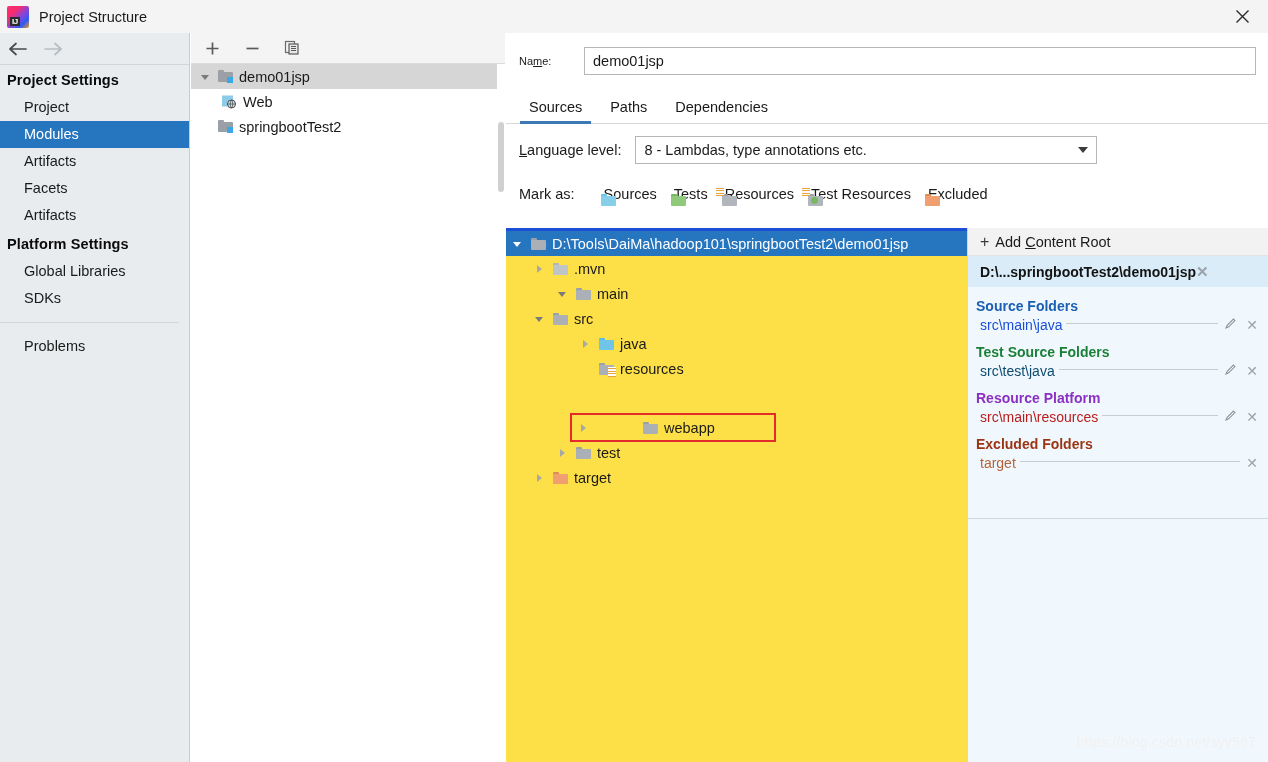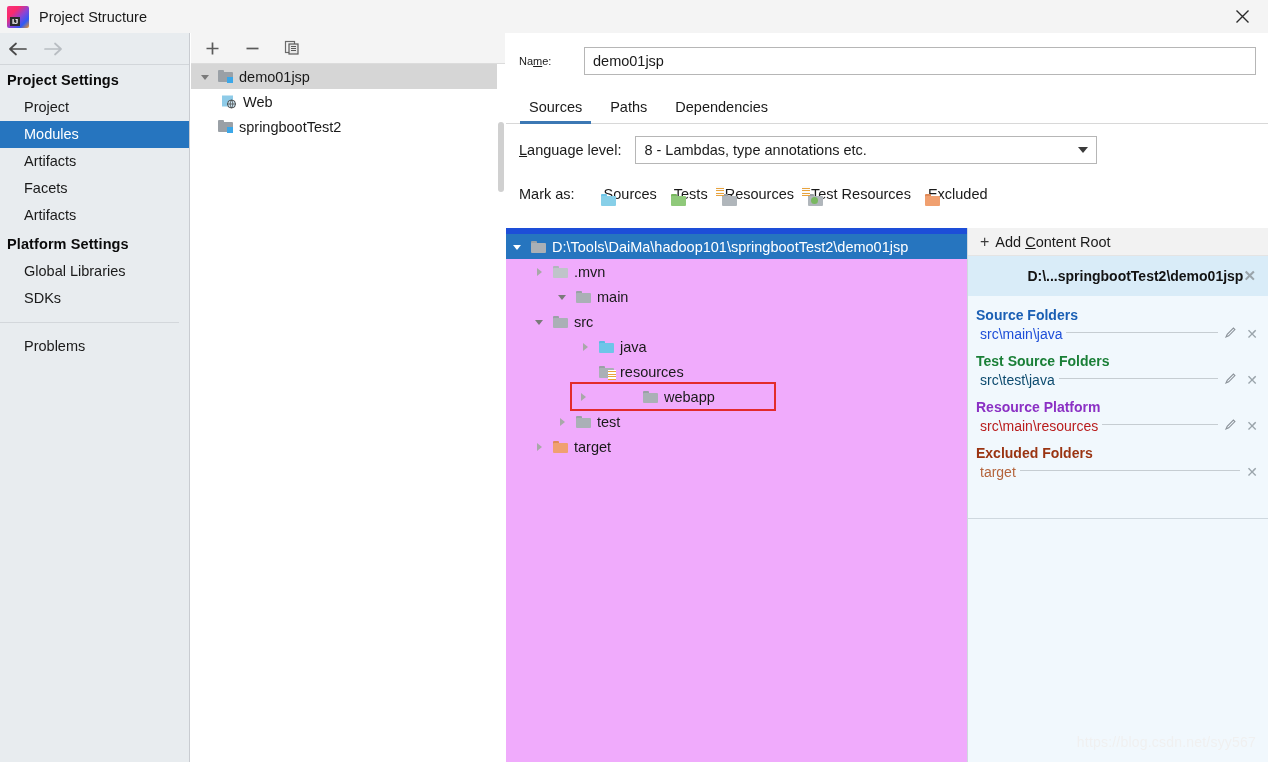--- a/index.html
+++ b/index.html
@@ -172,52 +172,53 @@
   }
   .markas-btn u { text-decoration: underline; }
 
   
   .content-split {
     position: absolute; top: 195px; left: 0;
     width: 762px; height: 534px;
     display: flex;
   }
   .filetree {
-    width: 461px; height: 534px; background: #f0abfc;
-    border-top: 6px solid #1d4ed8;
+    width: 461px; height: 534px; background: #fde047;
+    border-top: 3px solid #1d4ed8;
     overflow: hidden; position: relative;
   }
   .ft-row {
     height: 25px; display: flex; align-items: center;
     font-size: 14.5px; color: #1a1a1a; cursor: default;
     white-space: nowrap; position: relative;
   }
   .ft-row.selected { background: #2675bf; color: #ffffff; }
   .ft-tw { width: 22px; display:flex; align-items:center; justify-content:center; flex: 0 0 22px; }
   .ft-ic { width: 20px; display:flex; align-items:center; justify-content:center; flex: 0 0 20px; margin-right: 4px;}
   .ft-boxed {
     outline: 2px solid #e32b2b;
     outline-offset: 0px;
+    margin-top: 34px;
   }
   .roots {
     width: 301px; height: 534px;
     background: #f1f8fd;
     border-left: 1px solid #cfd8df;
     position: relative;
   }
   .roots-head {
     height: 28px; background: #f2f2f2;
     display: flex; align-items: center; padding-left: 12px;
     font-size: 14.5px; color: #1a1a1a; cursor: default;
     border-bottom: 1px solid #e4e4e4;
   }
   .roots-head .plus { color: #3b3b3b; margin-right: 6px; font-size: 16px; line-height: 1;}
   .roots-head u { text-decoration: underline; }
   .root-title {
-    height: 40px; display: flex; align-items: center; justify-content: flex-end;
+    height: 31px; display: flex; align-items: center; justify-content: flex-start;
     padding: 0 12px 0 12px;
     background: #d9ecf8;
     font-weight: bold; font-size: 14px; color: #131313;
   }
   .root-x { color: #9aa4ab; font-size: 15px; cursor: default; }
   .rf-group {
     padding: 11px 0 0 8px;
   }
   .rf-header { font-weight: bold; font-size: 14px; }
   .rf-item {

